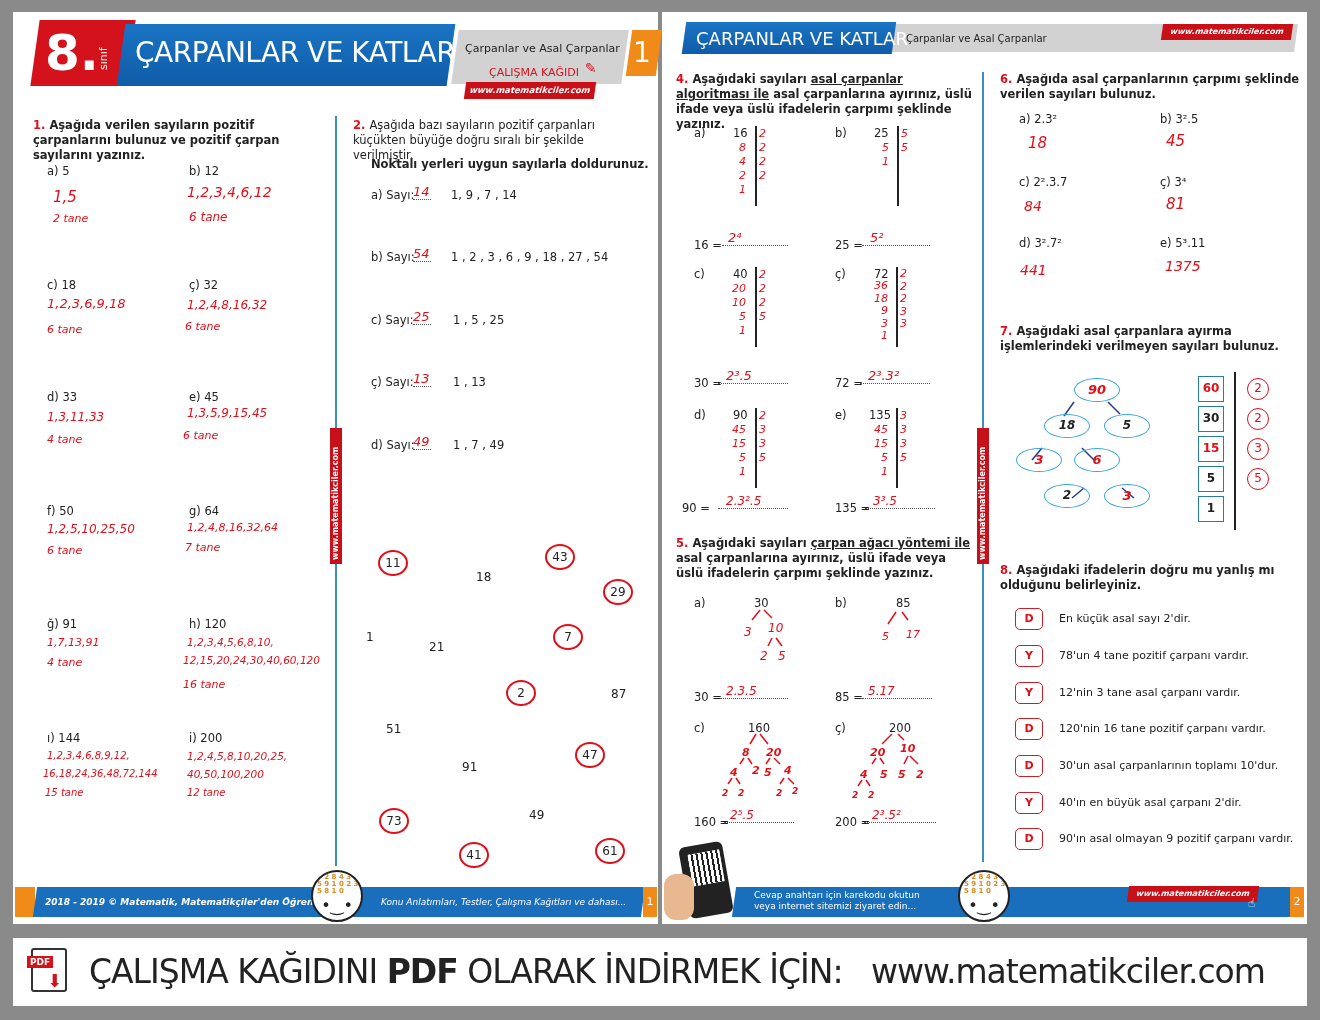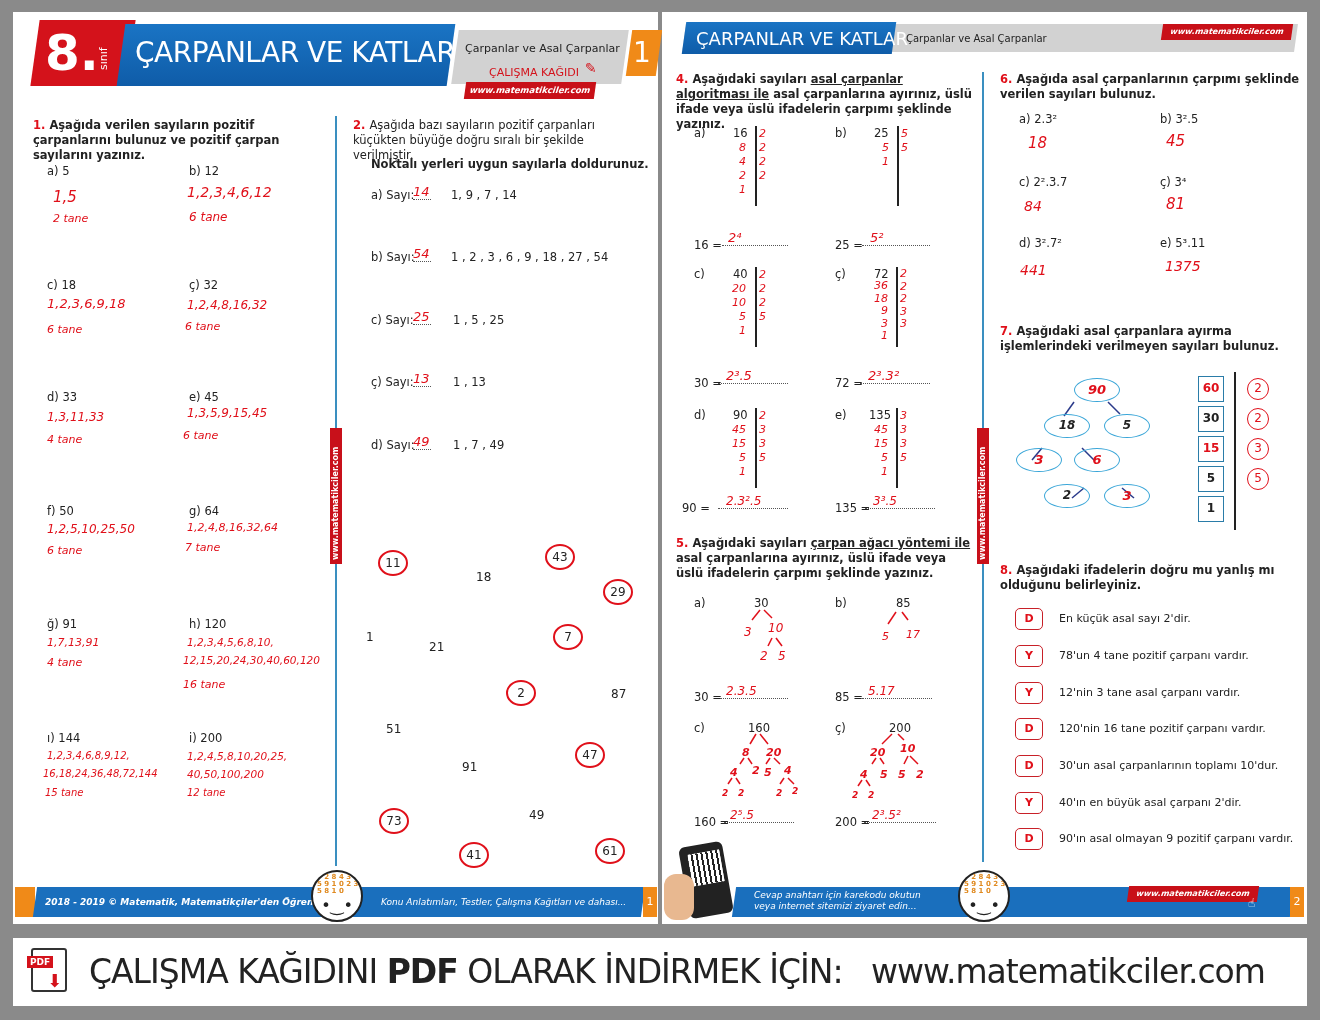--- a/index.html
+++ b/index.html
@@ -482,21 +482,21 @@
       <div class="tf" style="left:353px;top:816px">D</div>
       <div class="tftext" style="left:397px;top:820px">90'ın asal olmayan 9 pozitif çarpanı vardır.</div>
     </div>
 
   <div class="abs" style="left:2px;top:832px;width:70px;height:78px">
     <div class="abs" style="left:20px;top:0;width:44px;height:72px;background:#222;border-radius:6px;transform:rotate(-10deg)"></div>
     <div class="abs" style="left:26px;top:8px;width:32px;height:32px;background:repeating-linear-gradient(90deg,#fff 0 3px,#222 3px 5px),#fff;transform:rotate(-10deg)"></div>
     <div class="abs" style="left:0;top:30px;width:30px;height:46px;background:#e8b890;border-radius:12px"></div>
   </div>
   <div class="foot" style="left:72px;width:558px"></div>
-  <div class="abs" style="left:92px;top:878px;font-size:9px;color:#fff;font-style:italic;line-height:11px">
+  <div class="abs" style="left:92px;top:878px;font-size:9px;color:#fff;line-height:11px">
       <div>Cevap anahtarı için karekodu okutun</div>
       <div>veya internet sitemizi ziyaret edin...</div>
     </div>
   <div class="abs" style="left:466px;top:874px;width:130px;height:16px;background:#c81018;transform:skewX(-8deg);color:#fff;font-size:8px;font-style:italic;font-weight:bold;text-align:center;line-height:16px">www.matematikciler.com</div>
   <div class="abs" style="left:586px;top:884px;font-size:12px;color:#fff">☝</div>
   <div class="abs" style="left:628px;top:875px;width:14px;height:30px;background:#f08a18;color:#fff;font-size:11px;text-align:center;line-height:30px">2</div>
   <div class="smiley" style="left:296px">
       <div class="nums" style="color:#e08a20">7 2 8 4 3 6 5 9 1 0 2 3 5 8 1 0</div>
       <div class="face">•‿•</div>
     </div>

